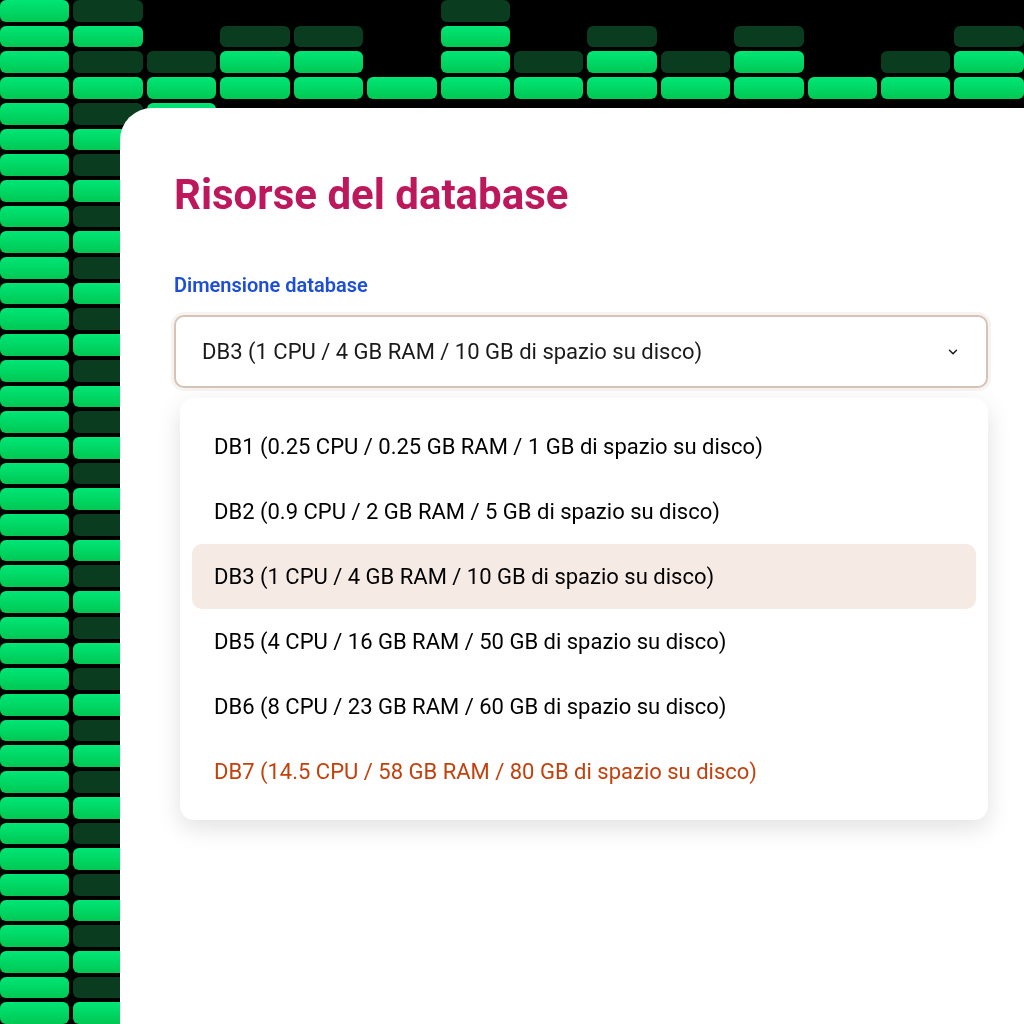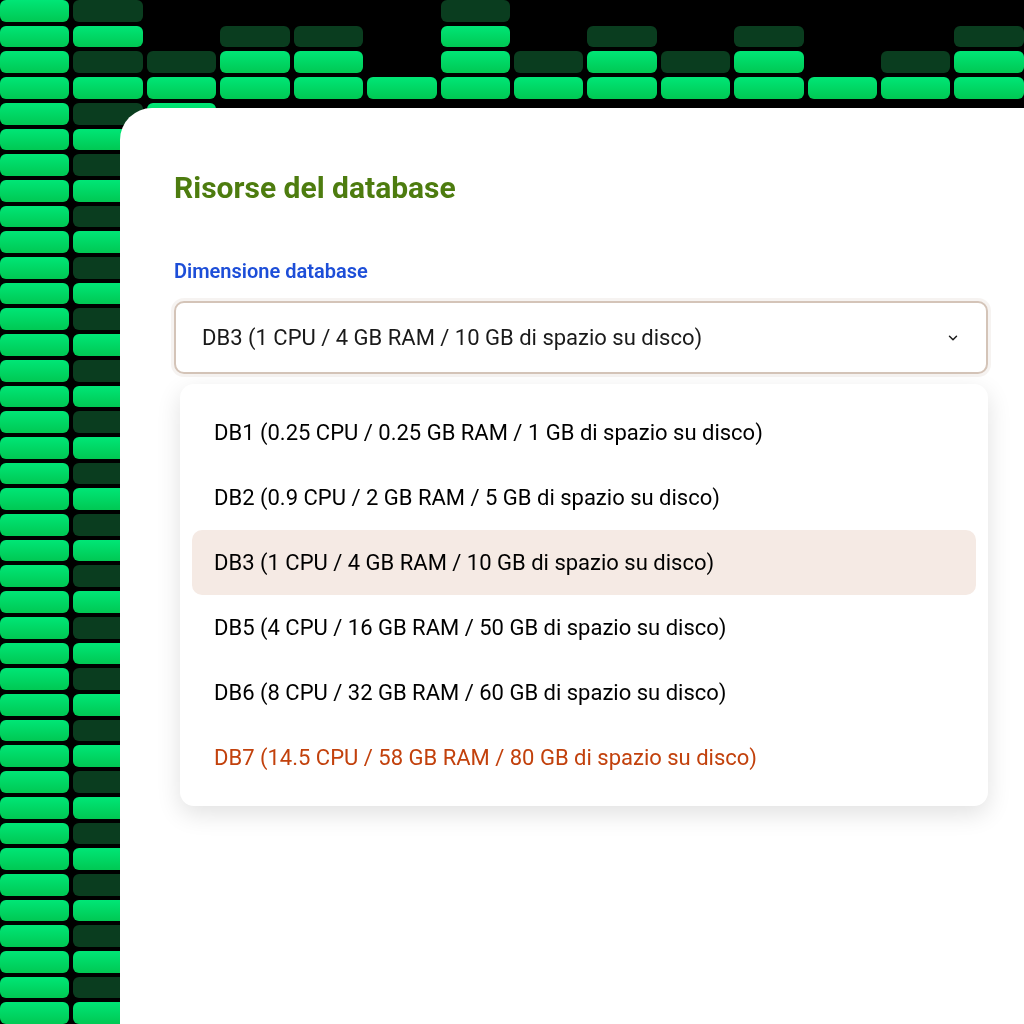--- a/index.html
+++ b/index.html
@@ -45,23 +45,23 @@
       position: absolute;
       top: 108px;
       left: 120px;
       right: 0;
       bottom: 0;
       background: #fff;
       border-radius: 32px 0 0 0;
       padding: 62px 0 0 54px;
     }
     .panel-title {
-      font-size: 30px;
+      font-size: 42px;
       font-weight: 700;
-      color: #4d7c0f;
+      color: #be185d;
       margin-bottom: 54px;
     }
     .field-label {
       font-size: 20px;
       font-weight: 600;
       color: #1d4ed8;
       margin-bottom: 18px;
     }
     .select-box {
       border: 2px solid #d4c4b8;
@@ -709,16 +709,16 @@
     <span class="select-value">DB3 (1 CPU / 4 GB RAM / 10 GB di spazio su disco)</span>
     <svg class="chevron" viewBox="0 0 24 24" fill="none" stroke="#1a1a1a" stroke-width="2.5" stroke-linecap="round" stroke-linejoin="round">
       <polyline points="6 9 12 15 18 9"></polyline>
     </svg>
   </div>
   <div class="dropdown" id="dropdown">
       <div class="dropdown-item">DB1 (0.25 CPU / 0.25 GB RAM / 1 GB di spazio su disco)</div>
       <div class="dropdown-item">DB2 (0.9 CPU / 2 GB RAM / 5 GB di spazio su disco)</div>
       <div class="dropdown-item selected">DB3 (1 CPU / 4 GB RAM / 10 GB di spazio su disco)</div>
       <div class="dropdown-item">DB5 (4 CPU / 16 GB RAM / 50 GB di spazio su disco)</div>
-      <div class="dropdown-item">DB6 (8 CPU / 32 GB RAM / 60 GB di spazio su disco)</div>
+      <div class="dropdown-item">DB6 (8 CPU / 23 GB RAM / 60 GB di spazio su disco)</div>
       <div class="dropdown-item faded">DB7 (14.5 CPU / 58 GB RAM / 80 GB di spazio su disco)</div>
     </div>
 </div>
 
 </body></html>

